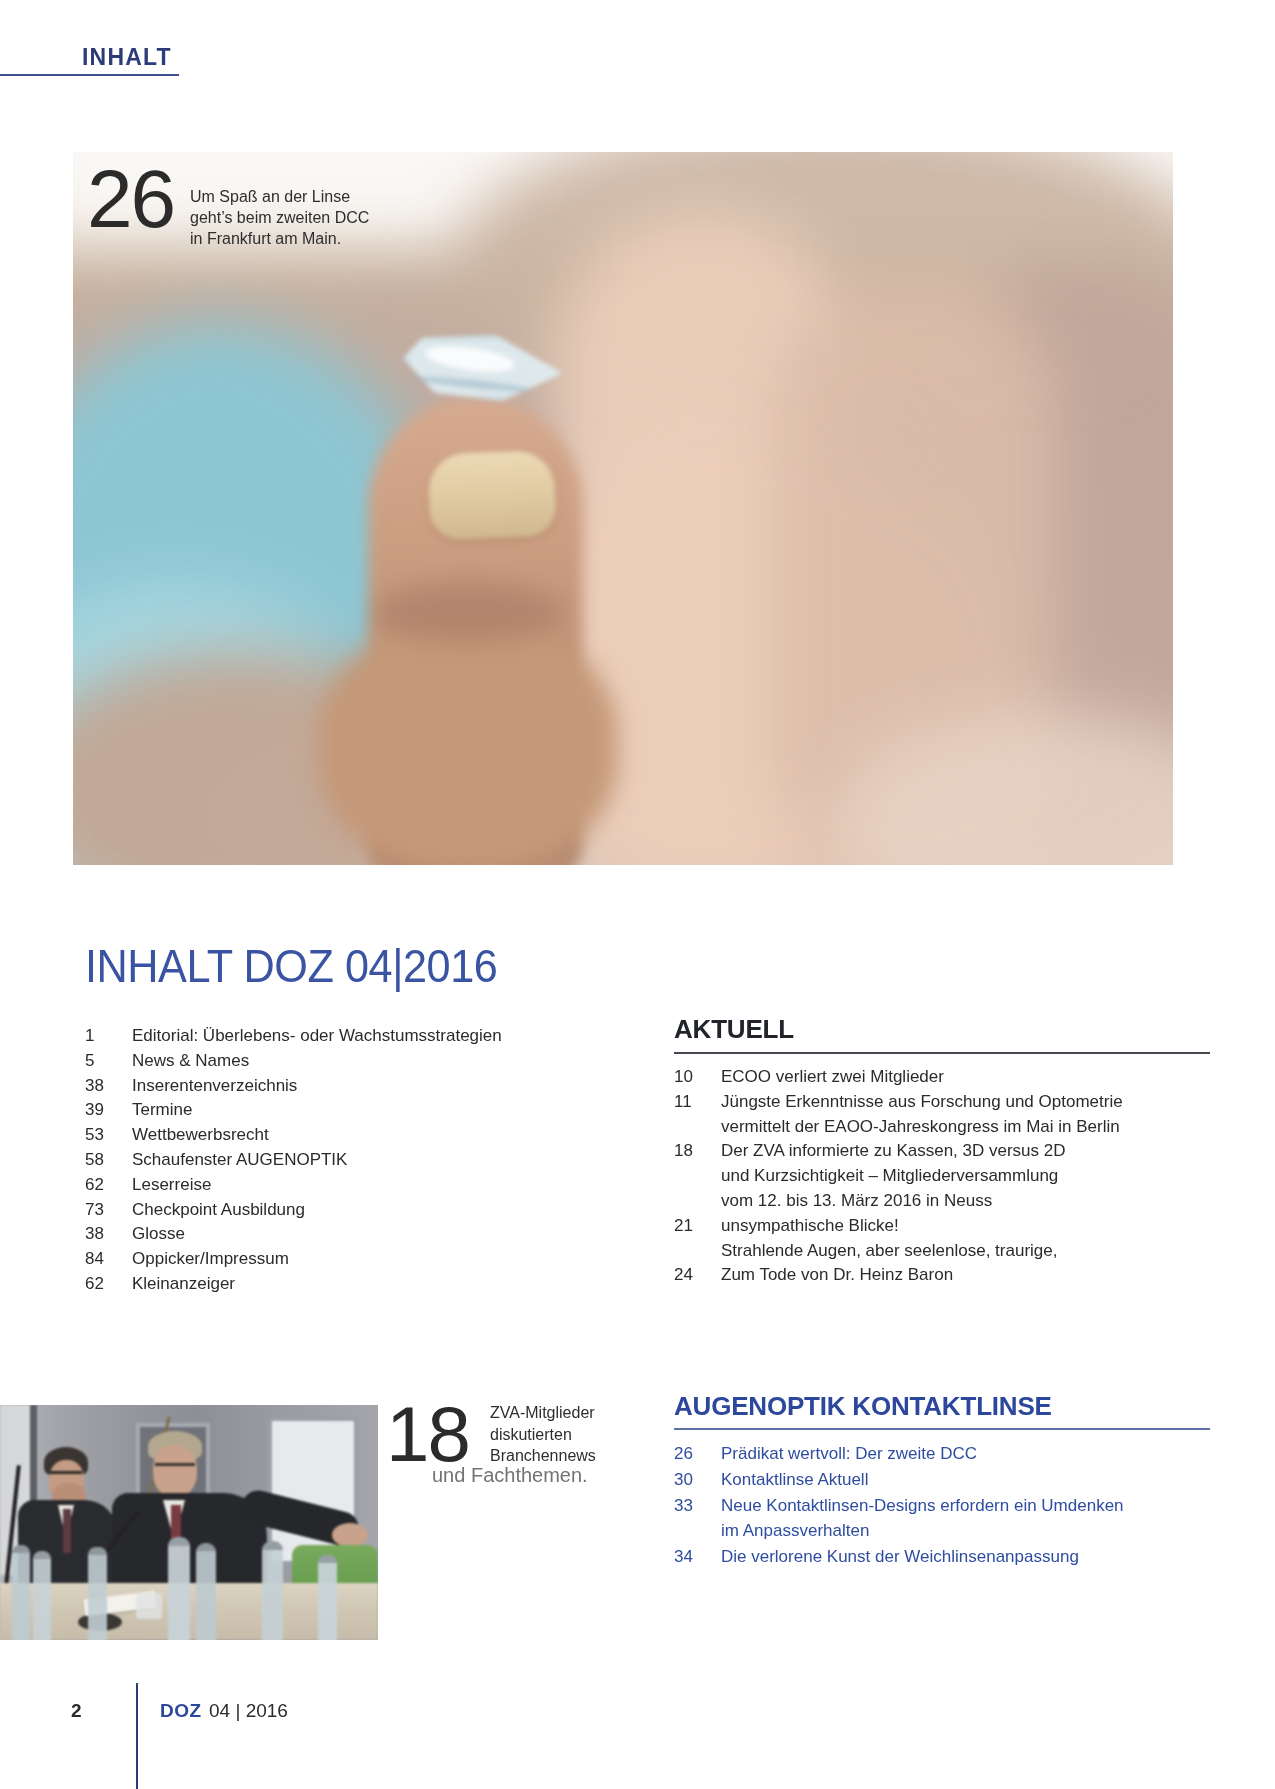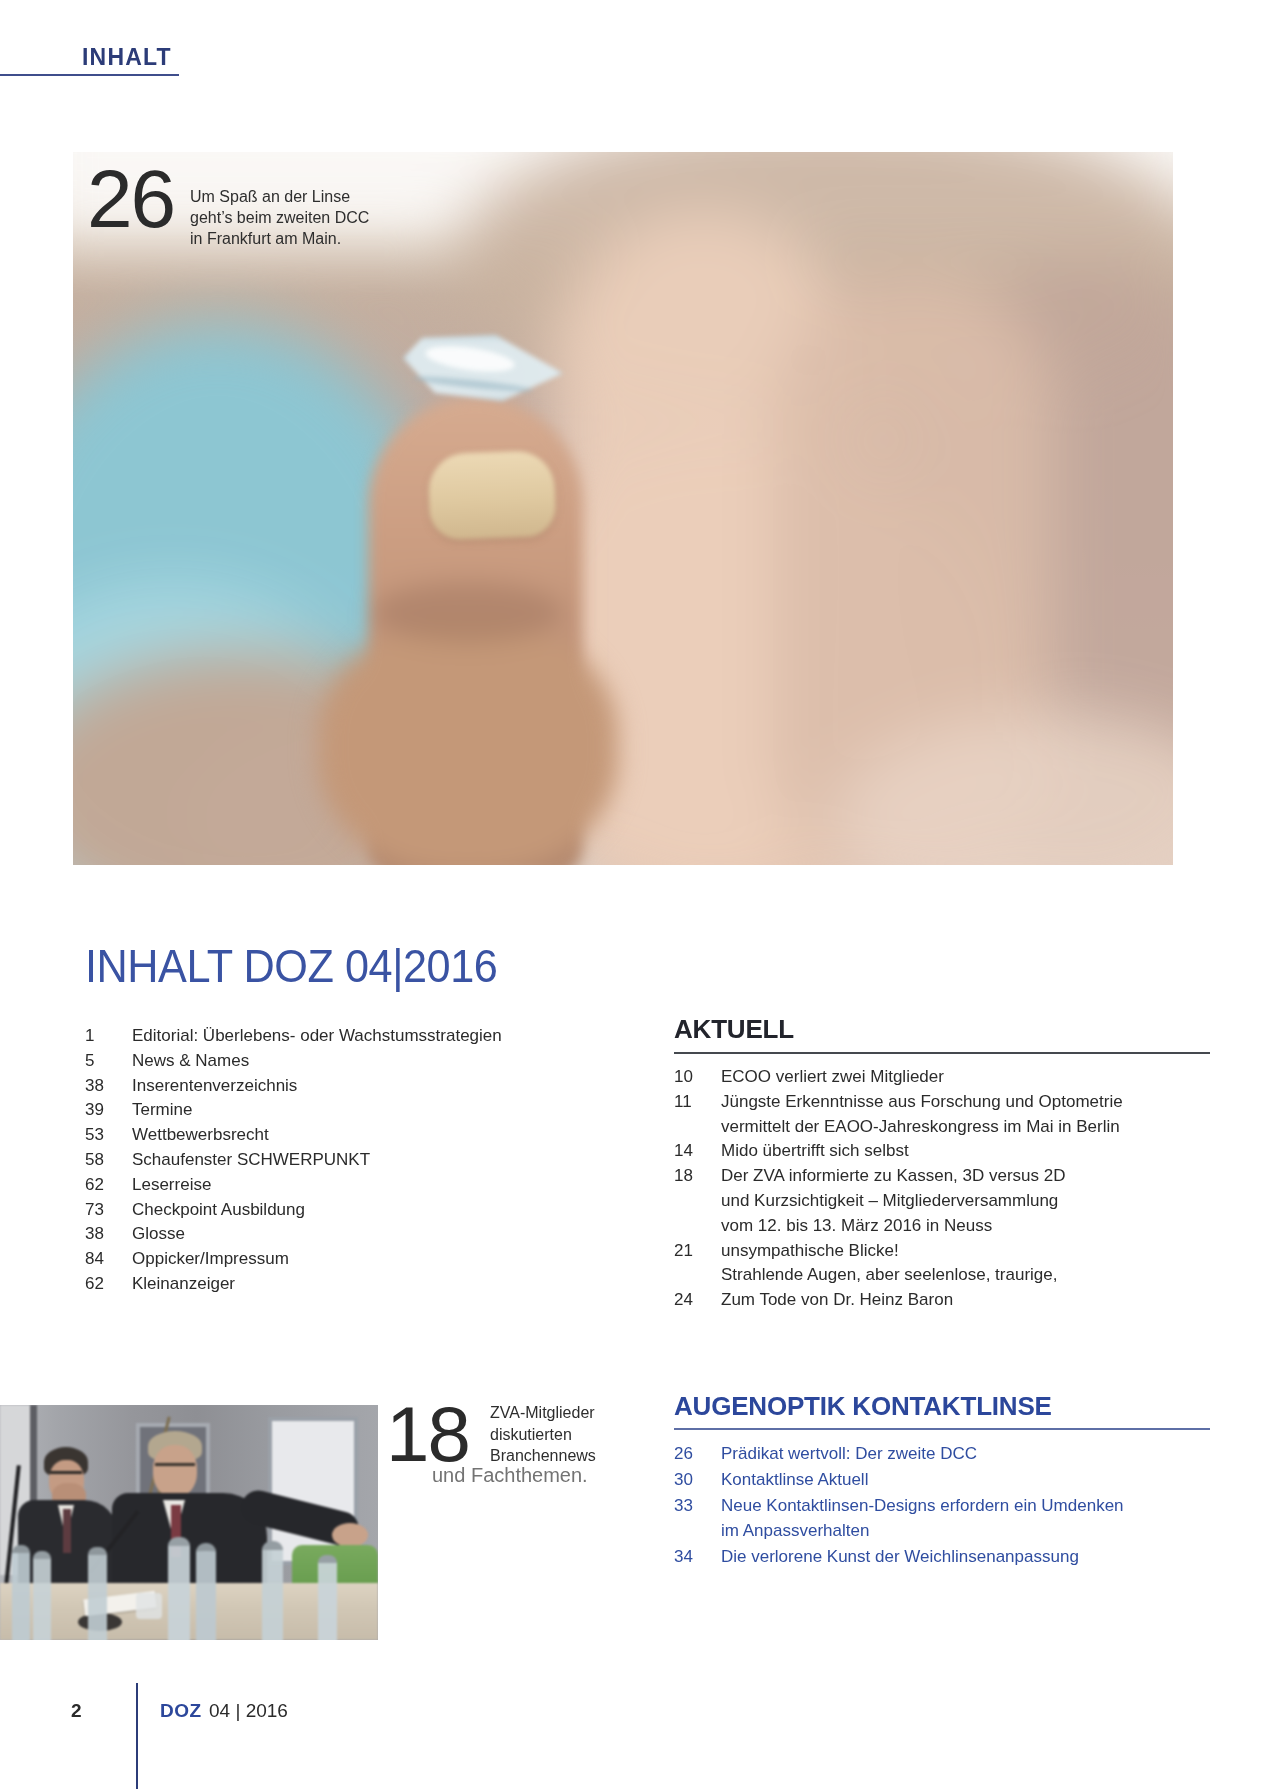--- a/index.html
+++ b/index.html
@@ -125,21 +125,21 @@
       </div>
       <div class="toc-row">
         <div class="toc-num">53</div>
         <div class="toc-text">
           <div>Wettbewerbsrecht</div>
         </div>
       </div>
       <div class="toc-row">
         <div class="toc-num">58</div>
         <div class="toc-text">
-          <div>Schaufenster SCHWERPUNKT</div>
+          <div>Schaufenster AUGENOPTIK</div>
         </div>
       </div>
       <div class="toc-row">
         <div class="toc-num">62</div>
         <div class="toc-text">
           <div>Leserreise</div>
         </div>
       </div>
       <div class="toc-row">
         <div class="toc-num">73</div>
@@ -174,26 +174,20 @@
         <div class="toc-num">10</div>
         <div class="toc-text">
           <div>ECOO verliert zwei Mitglieder</div>
         </div>
       </div>
       <div class="toc-row">
         <div class="toc-num">11</div>
         <div class="toc-text">
           <div>Jüngste Erkenntnisse aus Forschung und Optometrie</div>
           <div>vermittelt der EAOO-Jahreskongress im Mai in Berlin</div>
-        </div>
-      </div>
-      <div class="toc-row">
-        <div class="toc-num">14</div>
-        <div class="toc-text">
-          <div>Mido übertrifft sich selbst</div>
         </div>
       </div>
       <div class="toc-row">
         <div class="toc-num">18</div>
         <div class="toc-text">
           <div>Der ZVA informierte zu Kassen, 3D versus 2D</div>
           <div>und Kurzsichtigkeit – Mitgliederversammlung</div>
           <div>vom 12. bis 13. März 2016 in Neuss</div>
         </div>
       </div>

